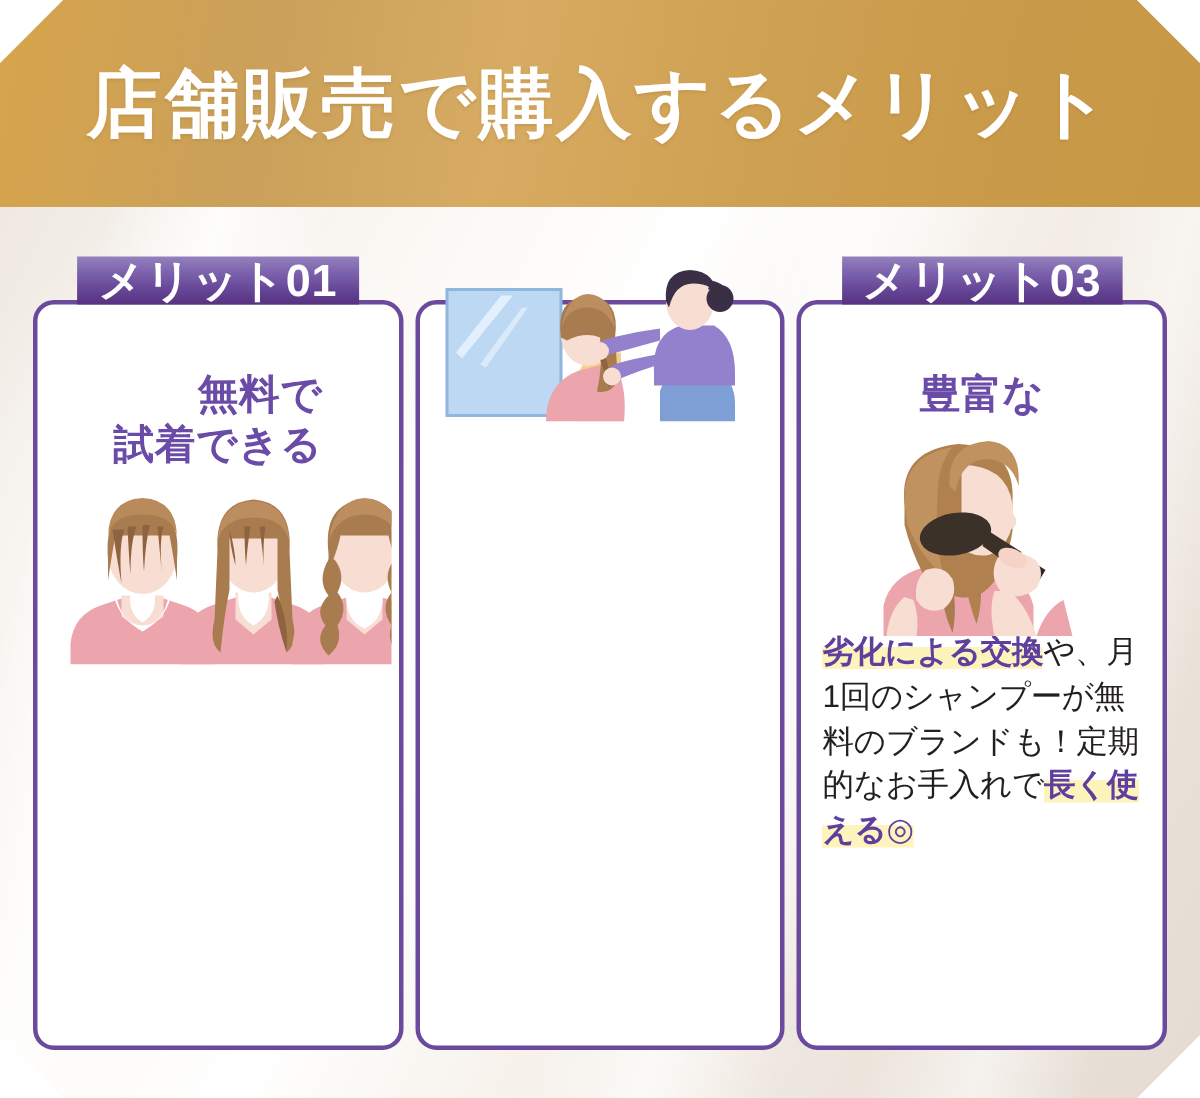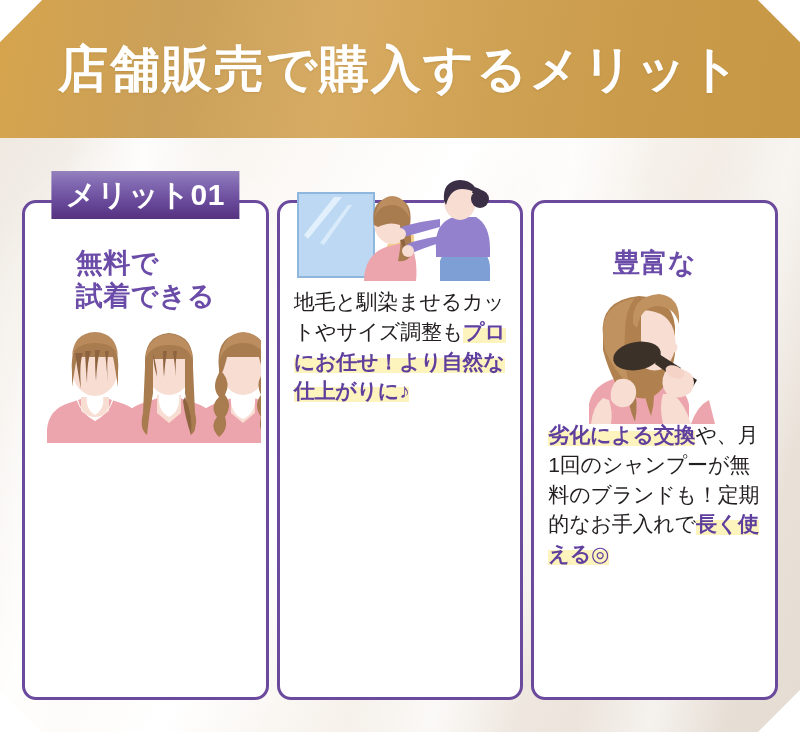--- a/index.html
+++ b/index.html
@@ -46,28 +46,28 @@
     position:absolute;left:22px;top:200px;width:756px;height:500px;
     display:flex;gap:8px;
   }
   .card{
     position:relative;flex:1 1 0;background:#ffffff;
     border:3px solid #6b4a9e;border-radius:14px;
     display:flex;flex-direction:column;align-items:center;
   }
   .badge{
     position:absolute;left:50%;transform:translateX(-50%);top:-32px;
-    min-width:186px;height:48px;box-sizing:border-box;
+    min-width:186px;height:32px;box-sizing:border-box;
     background:linear-gradient(180deg,#9481bd 0%,#7d63ae 32%,#654596 70%,#56327f 100%);
     color:#ffffff;font-size:30px;font-weight:700;letter-spacing:0.5px;
     display:flex;align-items:center;justify-content:center;
     white-space:nowrap;padding:0 14px;
   }
   .card-title{
-    margin-top:44px;text-align:left;color:#6b4ba8;
+    margin-top:44px;text-align:right;color:#6b4ba8;
     font-size:27px;font-weight:700;line-height:1.22;letter-spacing:0.5px;
   }
   .card-title span{display:block;white-space:nowrap;}
 
   .art{
     width:100%;flex:0 0 auto;height:132px;position:relative;margin-top:4px;
   }
   .art svg{display:block;margin:0 auto;}
 
   .body-text{
@@ -167,26 +167,24 @@
           <path d="M156 64 Q136 70 122 76 Q114 78 114 72 Q116 66 126 64 Q142 60 156 58 Z" fill="#9381cd"></path>
           <circle cx="110" cy="57" r="6" fill="#f7ddd2"></circle>
           <circle cx="118" cy="74" r="6" fill="#f7ddd2"></circle>
 
           <ellipse cx="170" cy="24" rx="16" ry="19" fill="#f7ddd2"></ellipse>
           <path d="M154 24 Q152 4 170 3 Q188 4 188 22 Q186 12 172 12 Q160 12 156 28 Z" fill="#3b2f45"></path>
           <circle cx="190" cy="22" r="9" fill="#3b2f45"></circle>
           <path d="M184 10 Q196 12 196 24 Q190 16 182 16 Z" fill="#3b2f45"></path>
         </svg>
       </div>
-      <div class="body-text">
-        <span>地毛と馴染ませるカットやサイズ調整も</span><span class="hl">プロにお任せ！より自然な仕上がりに♪</span>
-      </div>
     </div>
 
     <div class="card">
+      <div class="badge">メリット03</div>
       <div class="card-title">
         <span>豊富な</span>
       </div>
       <div class="art" style="height:144px;margin-top:0;">
         <svg width="200" height="144" viewBox="0 0 200 144">
 
           <path d="M34 144 L34 124 Q38 104 62 98 L96 94 Q128 100 134 124 L134 144 Z" fill="#eda5ad"></path>
 
           <path d="M78 86 L104 86 L104 102 L90 110 L78 102 Z" fill="#f7ddd2"></path>
 

